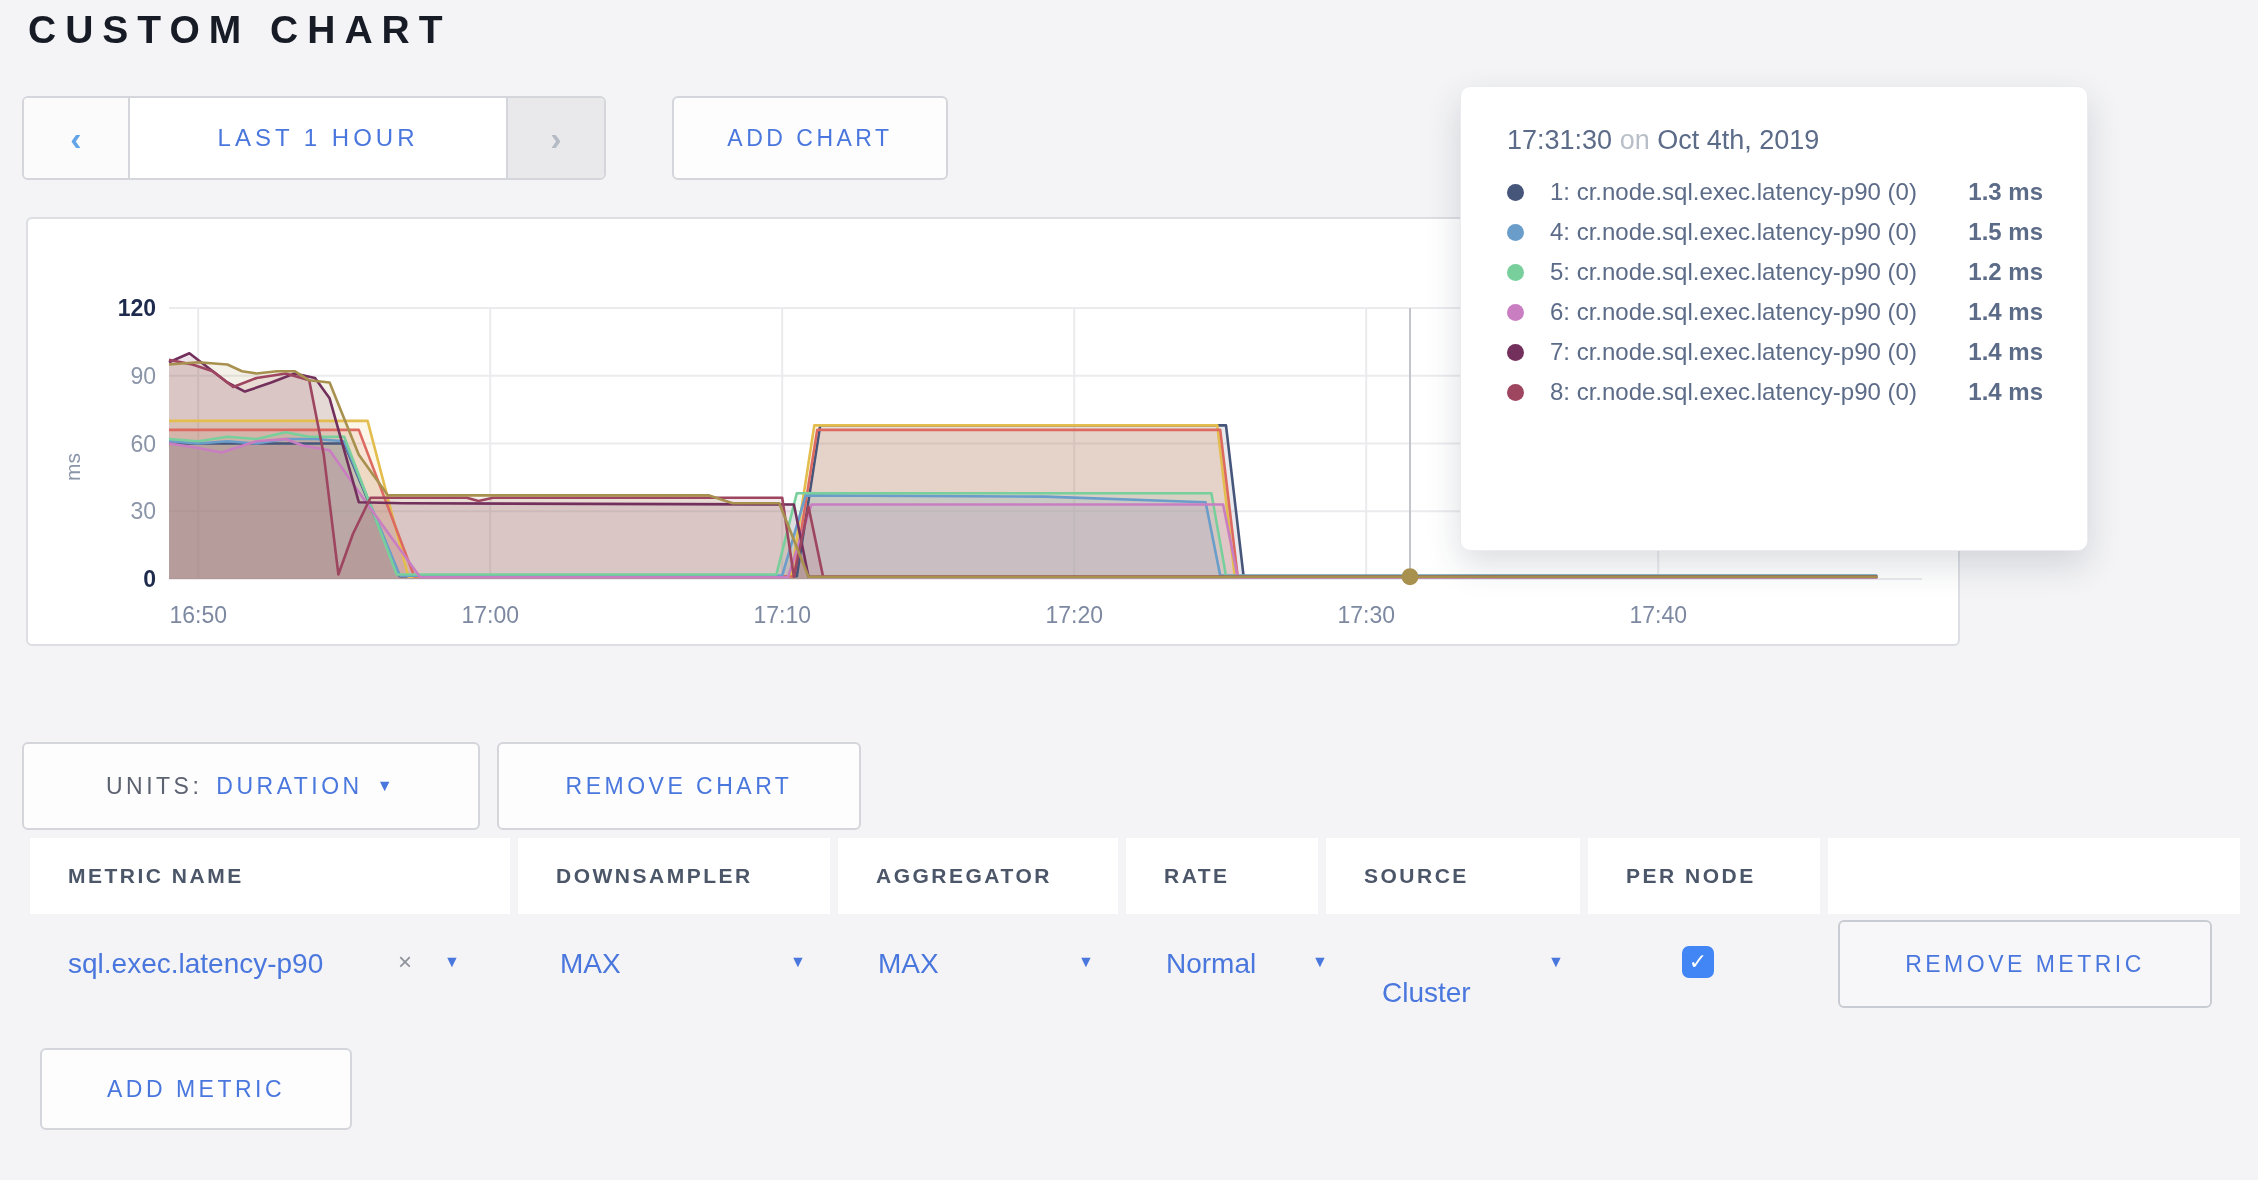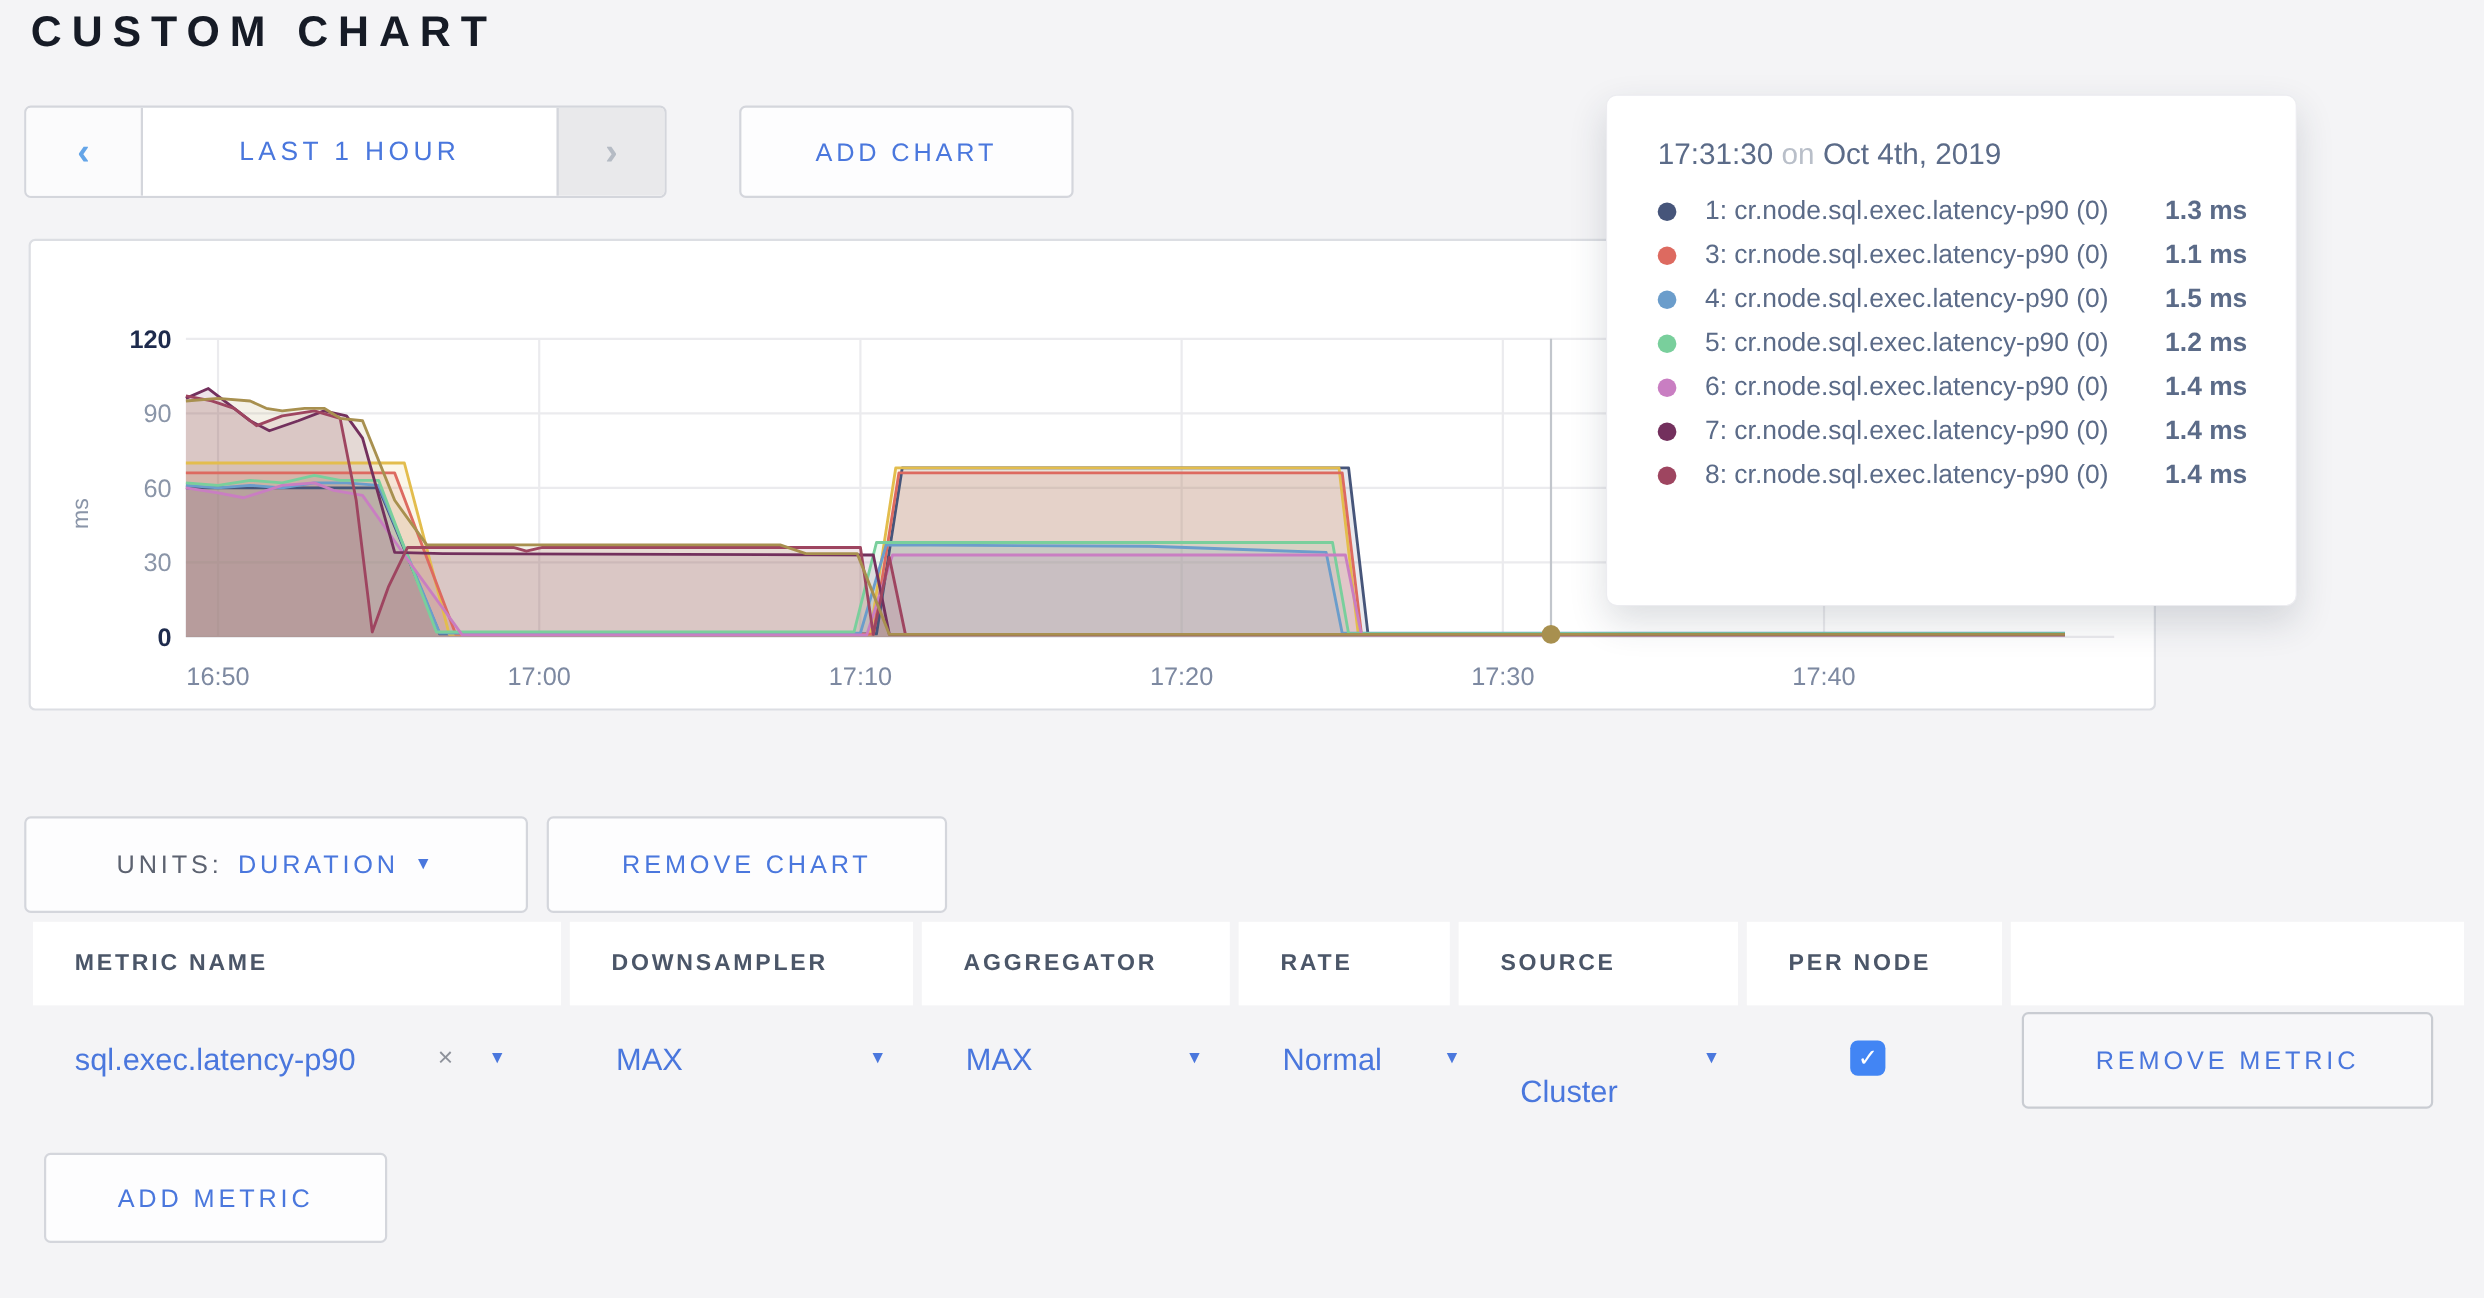--- a/index.html
+++ b/index.html
@@ -36,21 +36,21 @@
   .chev.left { color:#64a5e8; }
   .chev.right { color:#b5bbc4; }
 
   .btn {
     display:flex; align-items:center; justify-content:center;
     border:2px solid #d4d6dc; border-radius:6px;
     background:#fdfdfe; color:#4a77dd;
     font-size:23px; letter-spacing:3.5px; font-weight:500;
     cursor:pointer; white-space:nowrap;
   }
-  #add-chart-btn { left:672px; top:96px; width:304px; height:84px; }
+  #add-chart-btn { left:672px; top:96px; width:276px; height:84px; }
 
   
   #chart-card {
     left:26px; top:217px; width:1934px; height:429px;
     background:#ffffff; border:2px solid #dcdee3; border-radius:6px;
   }
   #chart-svg-holder { position:absolute; left:0; top:0; width:1930px; height:425px; }
   svg text { font-family:"Liberation Sans", sans-serif; }
 
   
@@ -176,25 +176,20 @@
     <span class="conj">on</span>
     <span>Oct 4th, 2019</span>
   </div>
   <ul id="tooltip-rows">
       <li>
         <span class="dot" style="background: rgb(70, 85, 122);"></span>
         <span class="lbl">1: cr.node.sql.exec.latency-p90 (0)</span>
         <span class="val">1.3 ms</span>
       </li>
       <li>
-        <span class="dot" style="background: rgb(221, 106, 96);"></span>
-        <span class="lbl">3: cr.node.sql.exec.latency-p90 (0)</span>
-        <span class="val">1.1 ms</span>
-      </li>
-      <li>
         <span class="dot" style="background: rgb(107, 157, 203);"></span>
         <span class="lbl">4: cr.node.sql.exec.latency-p90 (0)</span>
         <span class="val">1.5 ms</span>
       </li>
       <li>
         <span class="dot" style="background: rgb(121, 207, 156);"></span>
         <span class="lbl">5: cr.node.sql.exec.latency-p90 (0)</span>
         <span class="val">1.2 ms</span>
       </li>
       <li>

